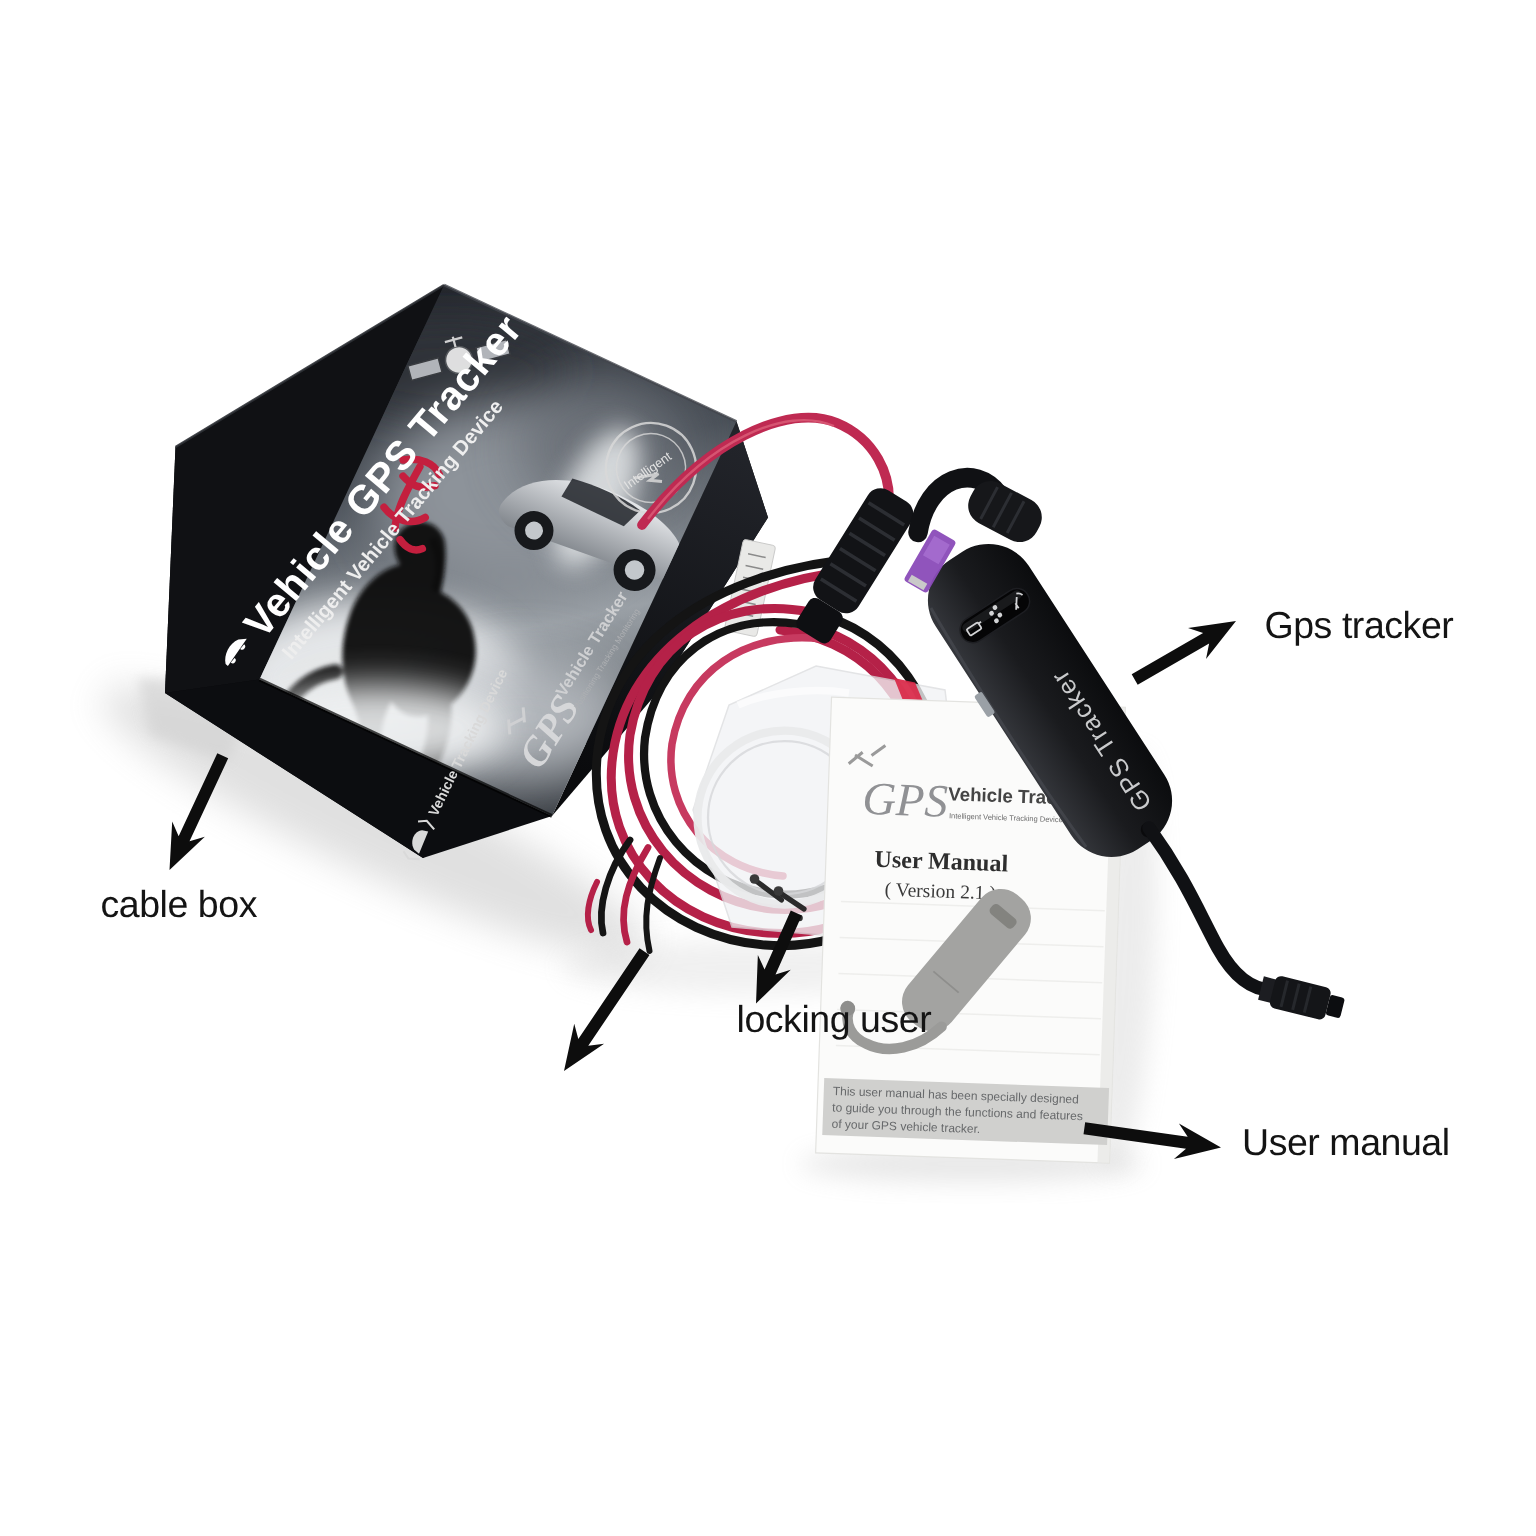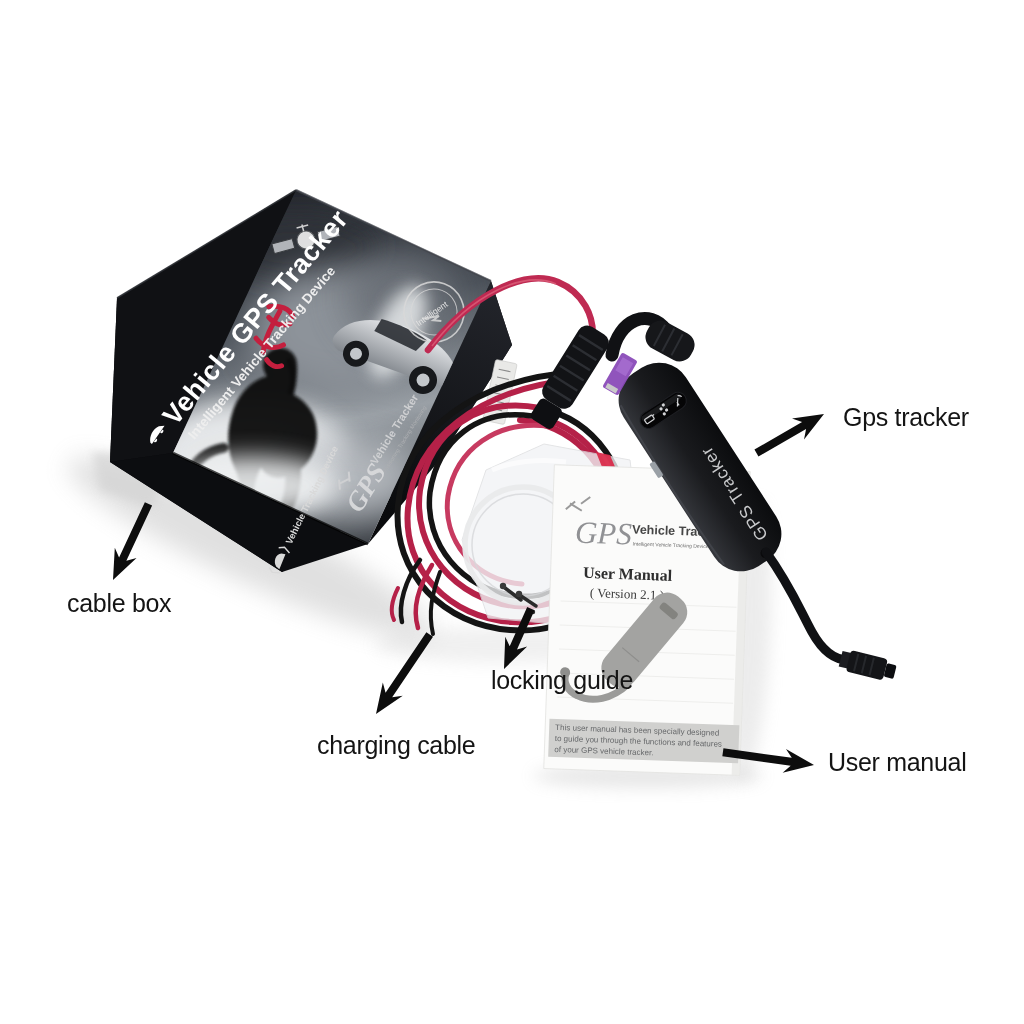--- a/index.html
+++ b/index.html
@@ -282,16 +282,15 @@
     <path transform="translate(824,414) rotate(-30)" d="M0,0 L-30,-12 L-23,-4 L-78,-4 L-78,4 L-23,4 L-30,12 Z"></path>
     <path transform="translate(113,580) rotate(115)" d="M0,0 L-30,-12 L-23,-4 L-84,-4 L-84,4 L-23,4 L-30,12 Z"></path>
     <path transform="translate(376,714) rotate(124)" d="M0,0 L-30,-12 L-23,-4 L-96,-4 L-96,4 L-23,4 L-30,12 Z"></path>
     <path transform="translate(504,669) rotate(114)" d="M0,0 L-30,-12 L-23,-4 L-66,-4 L-66,4 L-23,4 L-30,12 Z"></path>
     <path transform="translate(814,765) rotate(8)" d="M0,0 L-30,-12 L-23,-4 L-92,-4 L-92,4 L-23,4 L-30,12 Z"></path>
   </g>
 </svg>
 
   <div class="anno anno-gps">Gps tracker</div>
   <div class="anno anno-colorbox">cable box</div>
-  <div class="anno anno-charging">charging cable</div>
-  <div class="anno anno-locking">locking guide</div>
+  <div class="anno anno-locking">locking user</div>
   <div class="anno anno-manual">User manual</div>
 </div>
 
 </body></html>

